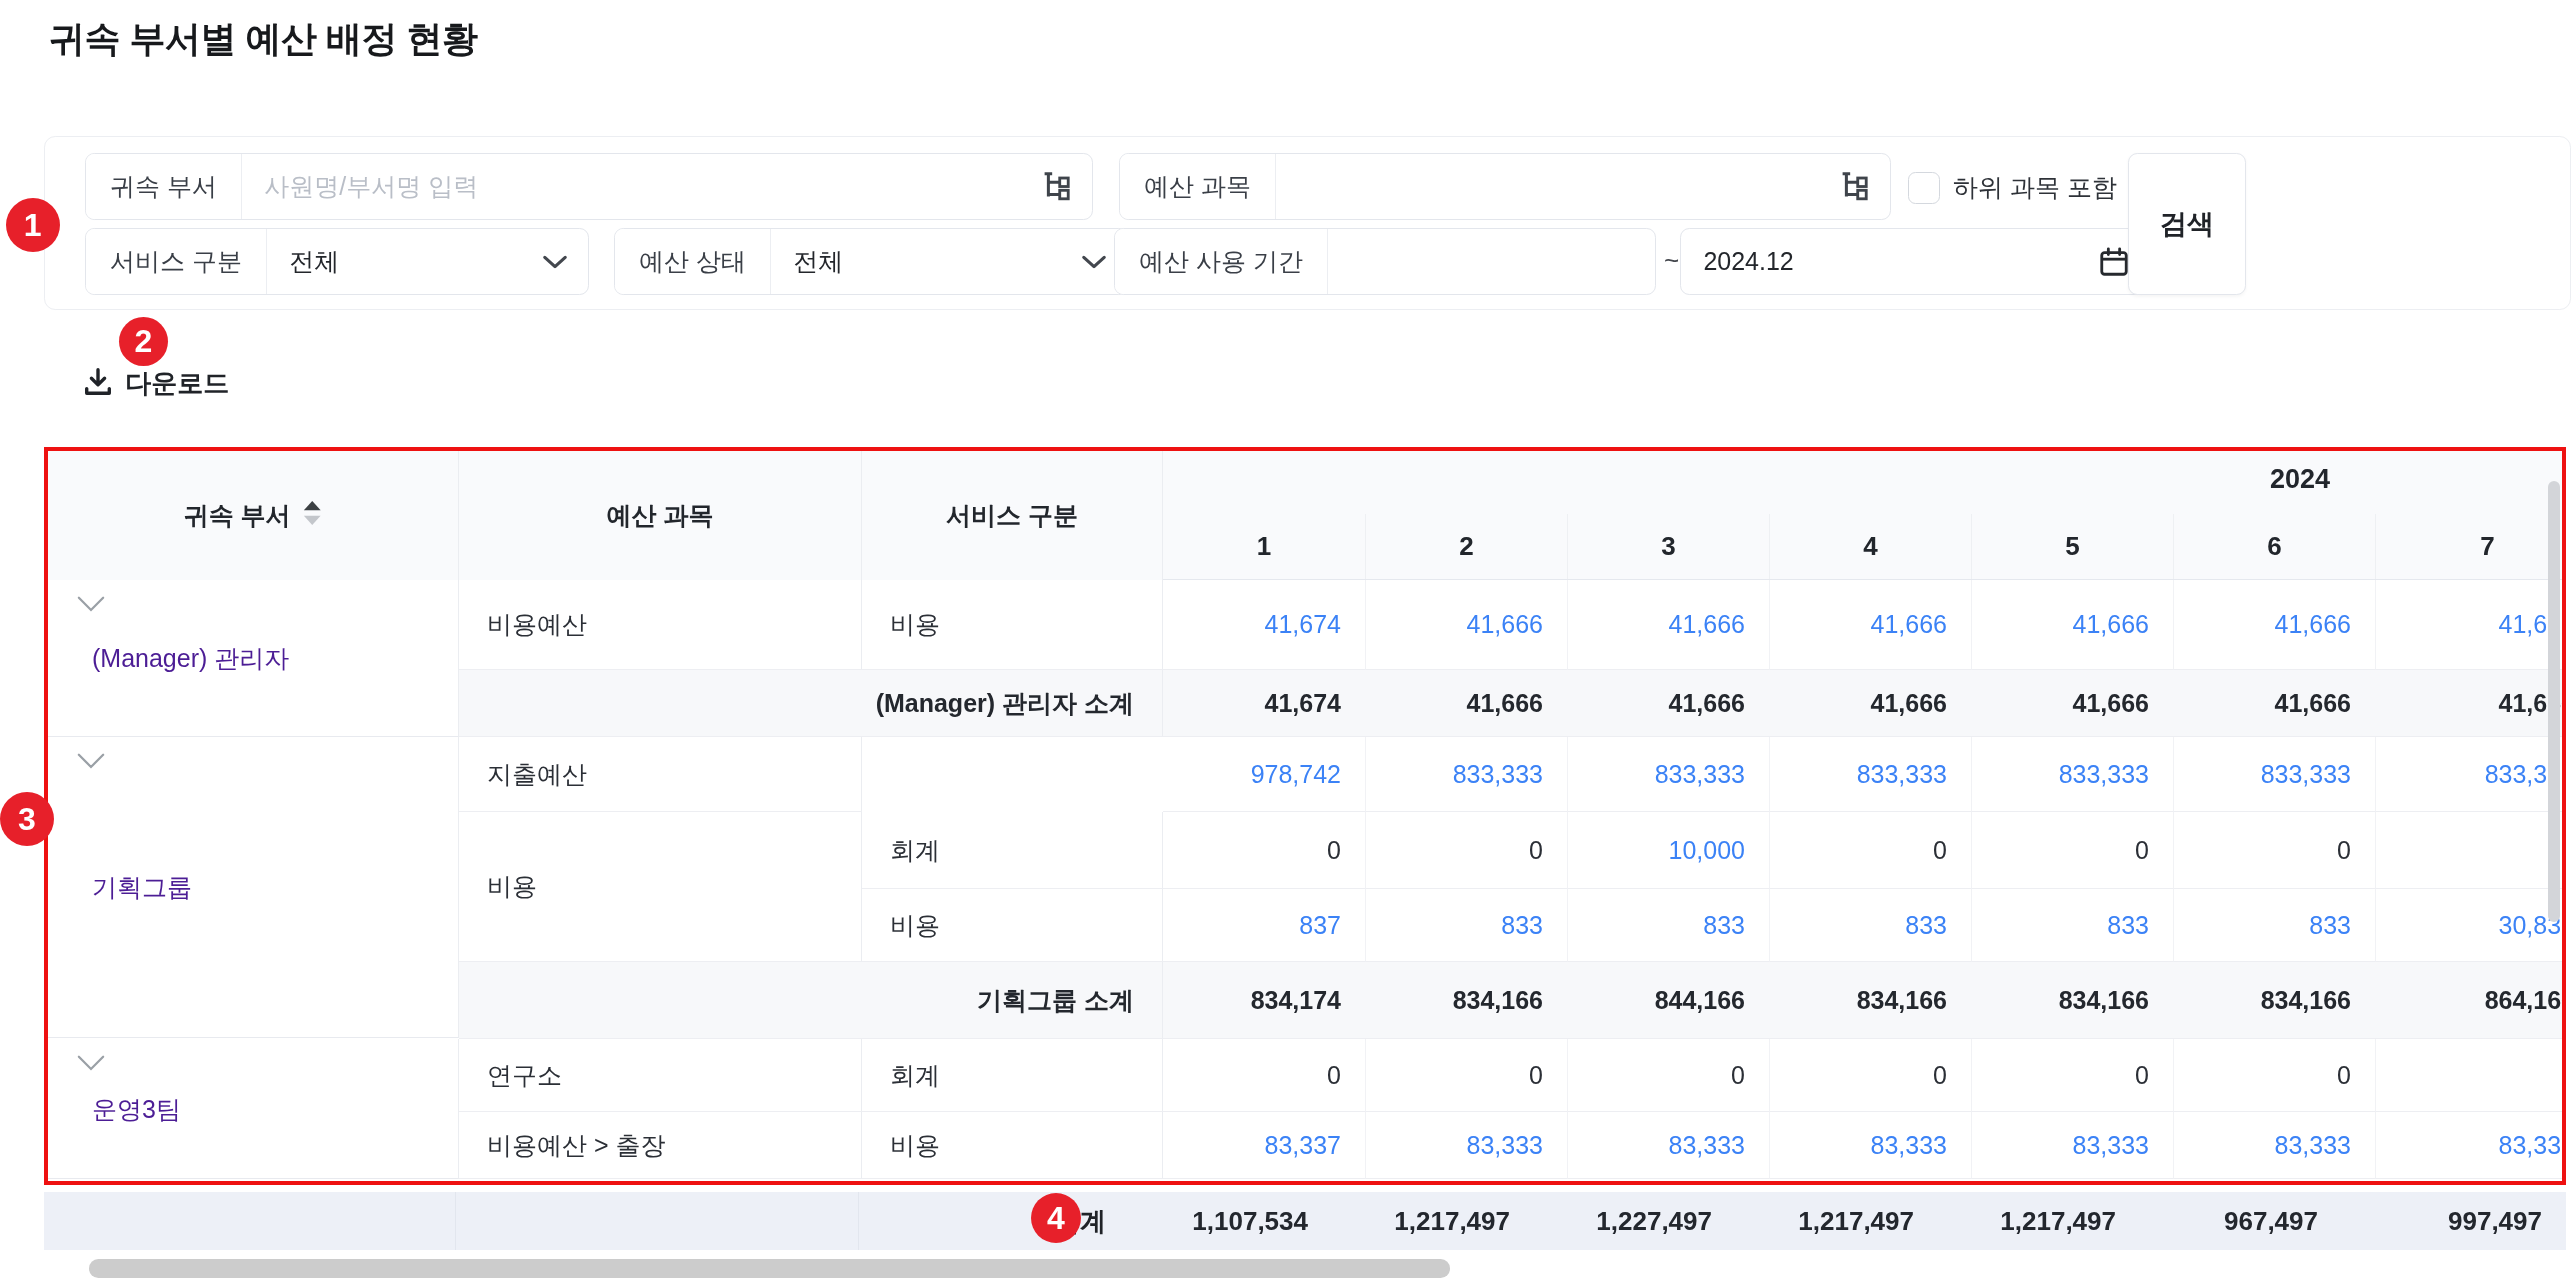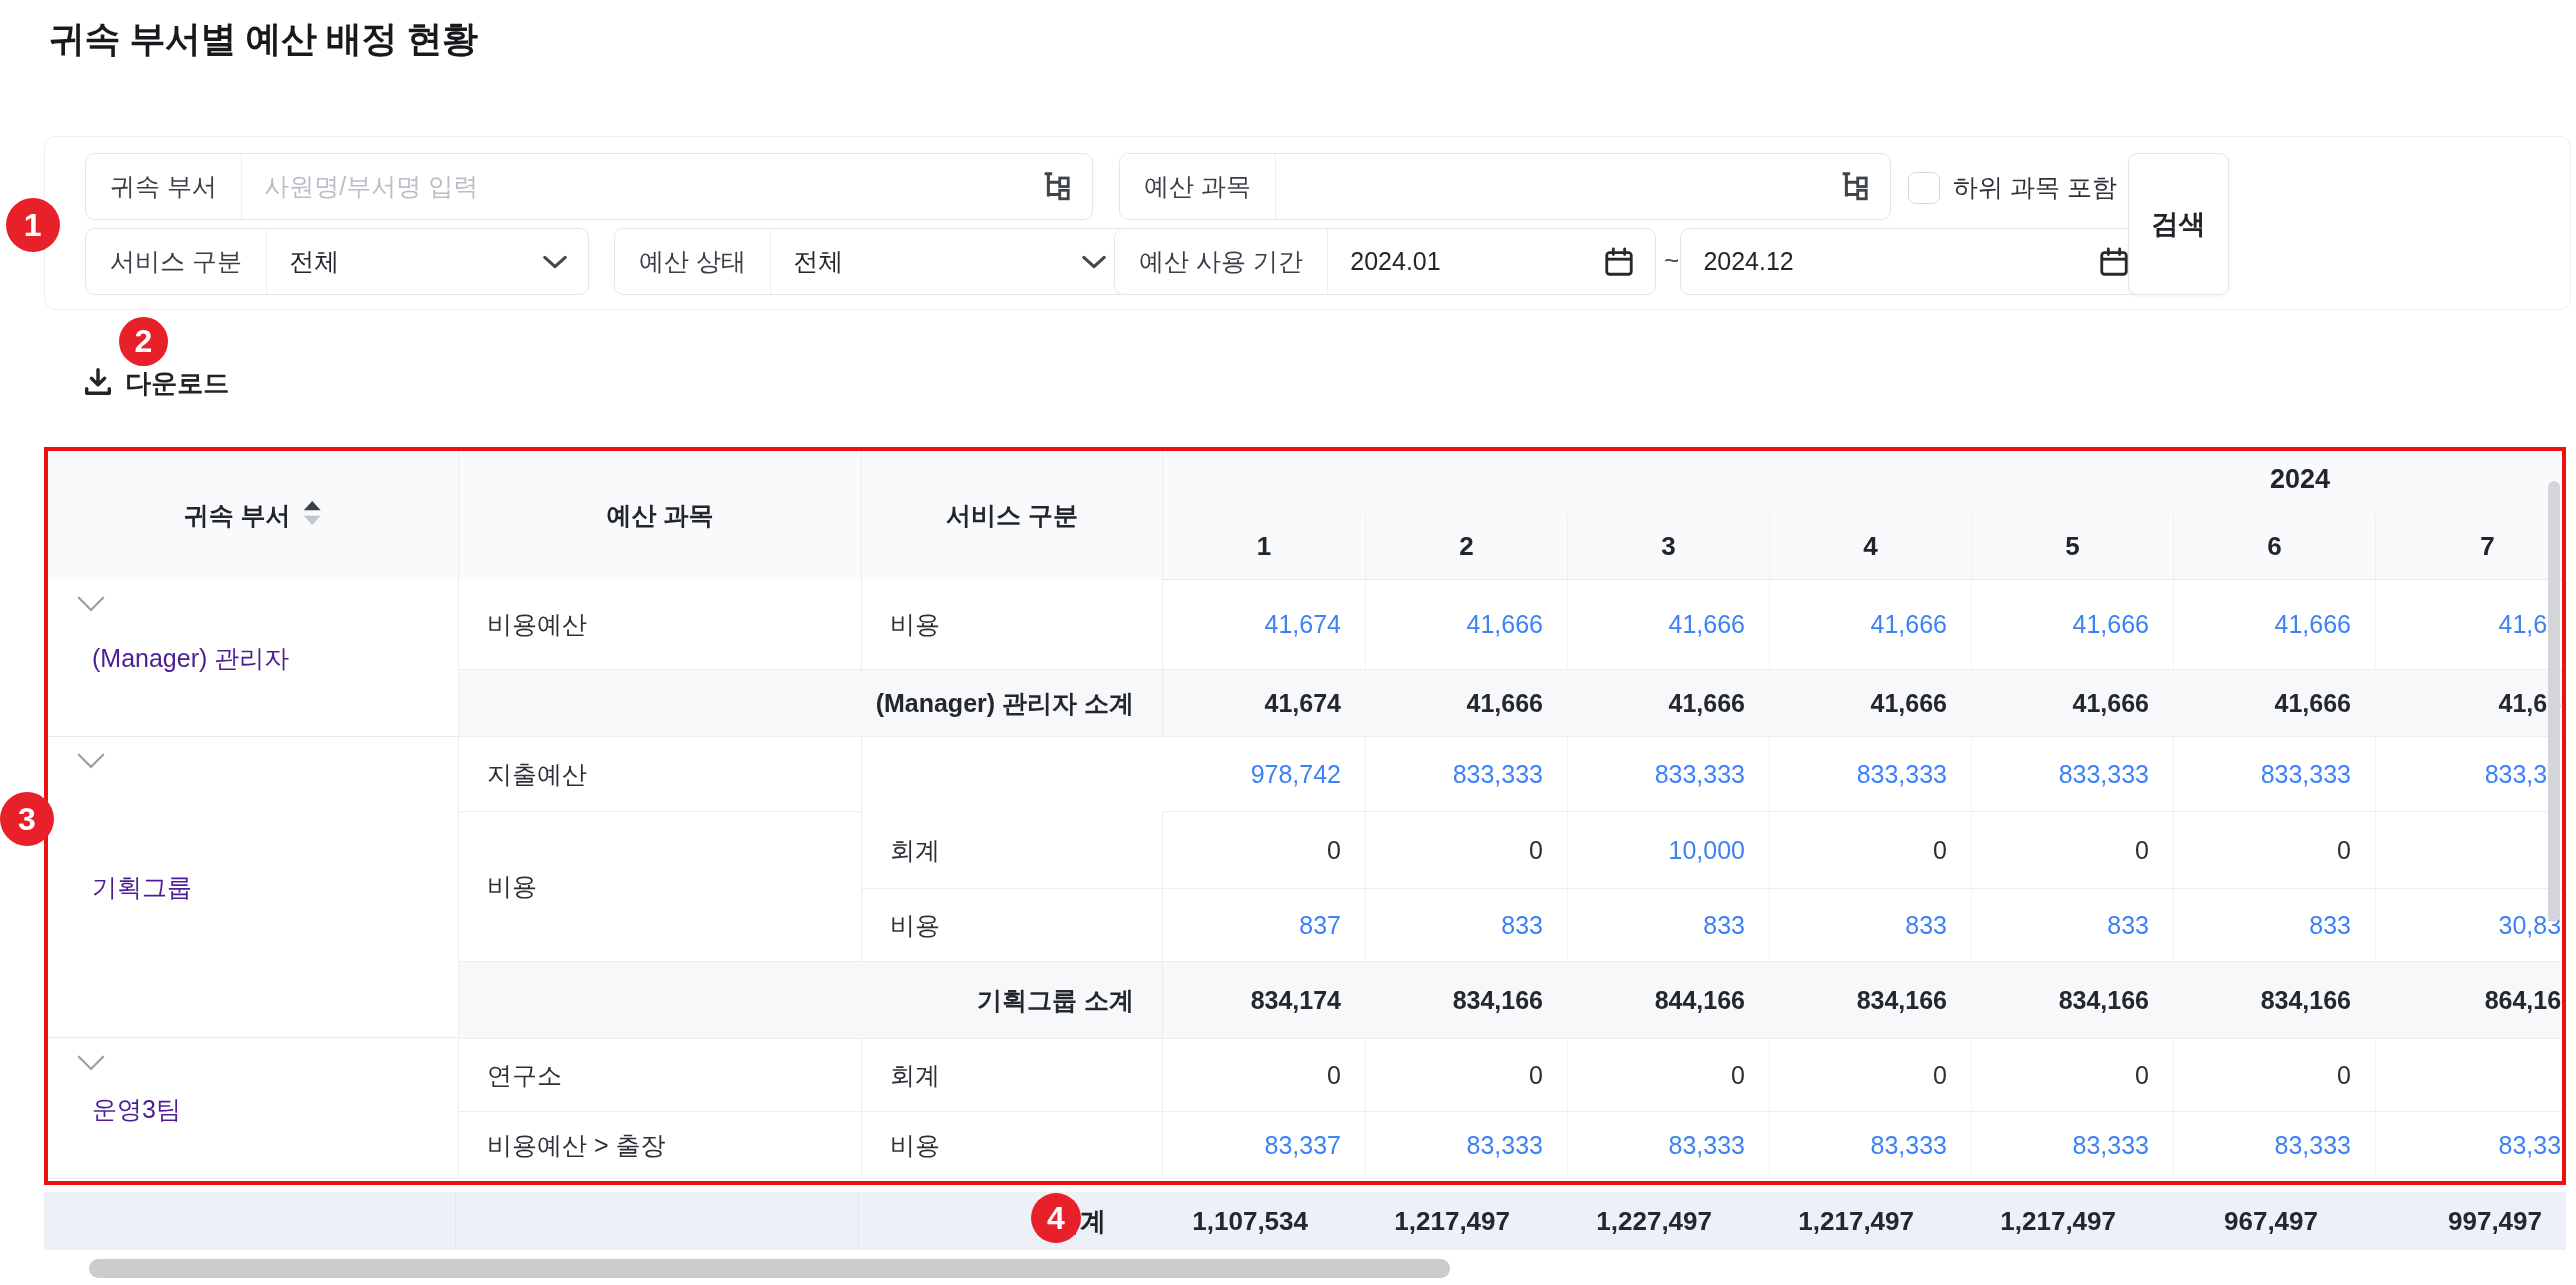--- a/index.html
+++ b/index.html
@@ -18,21 +18,21 @@
     border:1.9px solid #e3e6ec; border-radius:9.3px; overflow:hidden; }
   .field-label { display:flex; align-items:center; padding:0 24px; border-right:1.9px solid #eceef2;
     font-size:25px; color:#3a3f47; white-space:nowrap; background:#fff; }
   .field-body { flex:1; display:flex; align-items:center; padding:0 22.4px; font-size:25px; color:#23262b; position:relative; }
   .placeholder { color:#b9bec7; }
   .field-icon { position:absolute; right:20.5px; top:50%; transform:translateY(-50%); display:flex; }
   .tilde { position:absolute; top:108px; font-size:26px; color:#44474d; }
   .checkbox-wrap { position:absolute; display:flex; align-items:center; gap:13px; }
   .checkbox { width:32px; height:32px; border:1.9px solid #d4d8de; border-radius:7.5px; background:#fff; }
   .checkbox-label { font-size:25px; color:#2e3238; white-space:nowrap; }
-  .search-button { position:absolute; left:2083px; top:16px; width:101px; height:142px;
+  .search-button { position:absolute; left:2083px; top:16px; width:118px; height:142px;
     background:#fff; border:1.9px solid #e3e6ec; border-radius:9.3px; box-shadow:0 1.9px 3.7px rgba(0,0,0,0.04);
     display:flex; align-items:center; justify-content:center; font-size:27px; font-weight:bold; color:#202328; cursor:pointer; }
 
   
   .download-button { position:absolute; left:82px; top:366px; display:flex; align-items:center; gap:11.2px; cursor:pointer; }
   .download-label { font-size:26px; font-weight:bold; color:#202328; }
 
   
   .badge { position:absolute; background:#e7202a; color:#fff; border-radius:50%;
     display:flex; align-items:center; justify-content:center; font-size:32px; font-weight:bold; z-index:50; }
@@ -141,30 +141,20 @@
       <span class="field-icon">
         <svg width="26" height="17" viewBox="0 0 28 18">
             <path d="M3 4 L14 14 L25 4" stroke="#43474e" stroke-width="3.4" fill="none" stroke-linecap="round" stroke-linejoin="round"></path>
           </svg>
       </span>
     </div>
   </div>
 
   <div class="field" style="left:1069px; top:91px; width:542px;">
     <div class="field-label">예산 사용 기간</div>
-    <div class="field-body">
-      <span>2024.01</span>
-      <span class="field-icon">
-        <svg width="32" height="32" viewBox="0 0 34 34">
-            <rect x="4" y="7" width="26" height="23" rx="3" fill="none" stroke="#26292e" stroke-width="3"></rect>
-            <path d="M4 14 h26" stroke="#26292e" stroke-width="3"></path>
-            <path d="M11 3 v6 M23 3 v6" stroke="#26292e" stroke-width="3" stroke-linecap="round"></path>
-          </svg>
-      </span>
-    </div>
   </div>
 
   <span class="tilde" style="left:1619px;">~</span>
 
   <div class="field" style="left:1635px; top:91px; width:471px;">
     <div class="field-body">
       <span>2024.12</span>
       <span class="field-icon">
         <svg width="32" height="32" viewBox="0 0 34 34">
             <rect x="4" y="7" width="26" height="23" rx="3" fill="none" stroke="#26292e" stroke-width="3"></rect>

